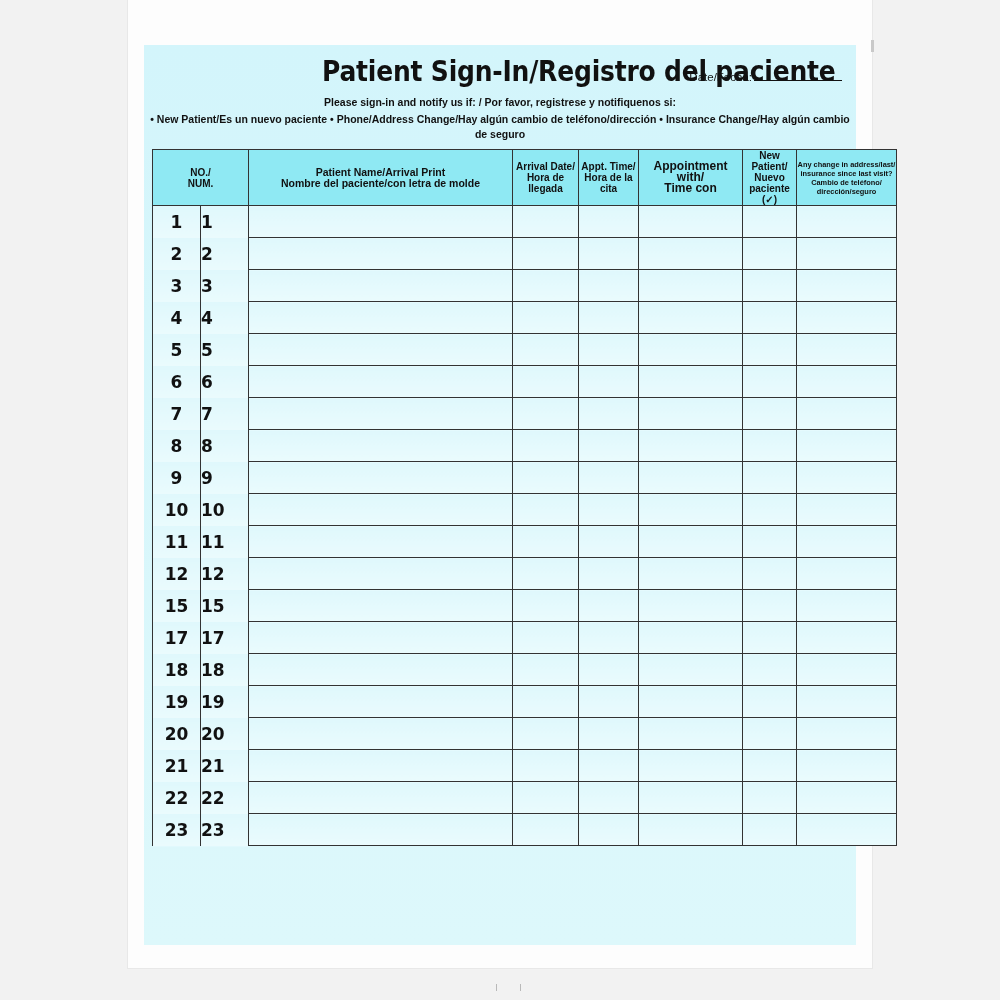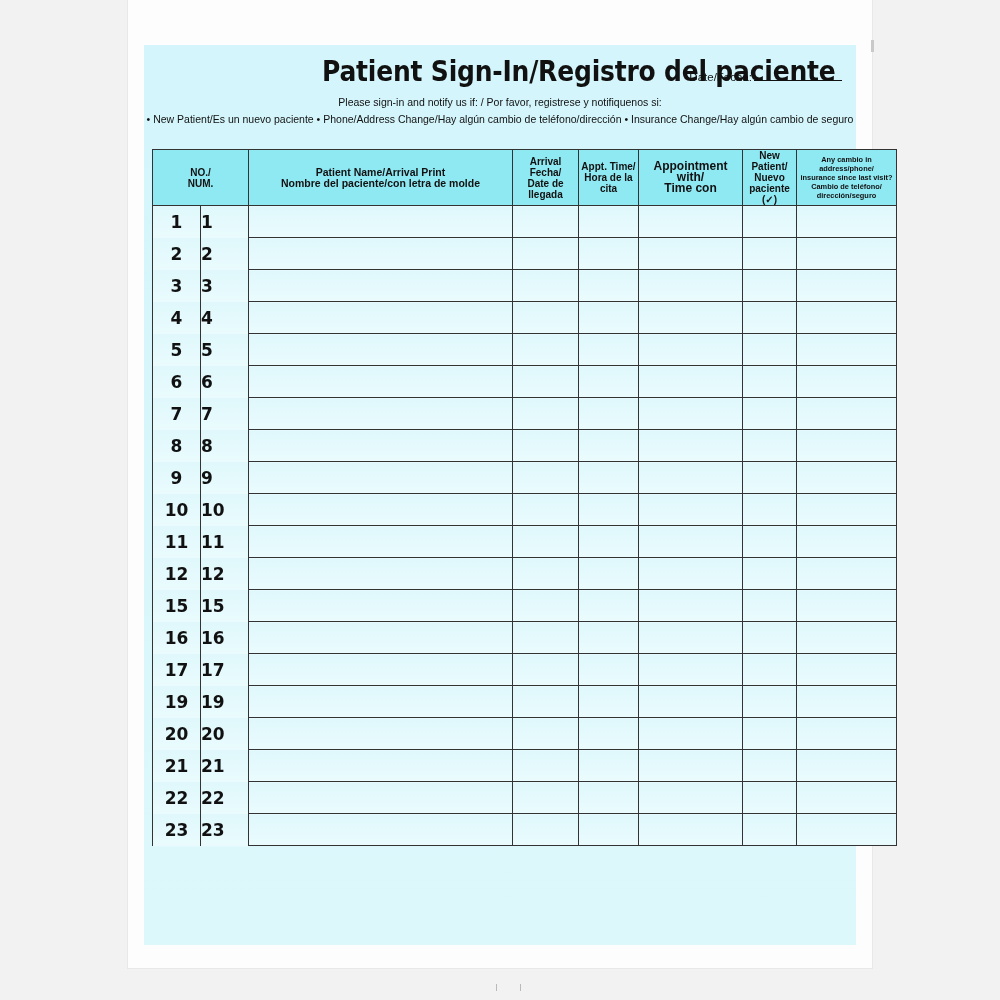--- a/index.html
+++ b/index.html
@@ -86,21 +86,21 @@
     width: 88px;
     border-bottom: 1.3px solid #111;
     height: 11px;
     vertical-align: baseline;
     margin-left: 2px;
   }
 
   .notice {
     text-align: center;
     font-size: 10.5px;
-    font-weight: normal;
+    font-weight: bold;
     color: #111;
     line-height: 15px;
     margin-top: 2px;
   }
 
   table.grid {
     position: absolute;
     left: 8px;
     top: 104px;
     width: 696px;
@@ -193,38 +193,38 @@
           <tr>
             <th colspan="2" class="h-num">
               <div>NO./</div>
               <div>NUM.</div>
             </th>
             <th class="h-name">
               <div>Patient Name/Arrival Print</div>
               <div>Nombre del paciente/con letra de molde</div>
             </th>
             <th class="h-arrival">
-              <div>Arrival Fecha/</div>
-              <div>Date de llegada</div>
+              <div>Arrival Date/</div>
+              <div>Hora de llegada</div>
             </th>
             <th class="h-appt">
               <div>Appt. Time/</div>
               <div>Hora de la cita</div>
             </th>
             <th class="h-with">
               <div>Appointment with/</div>
               <div>Time con</div>
             </th>
             <th class="h-new">
               <div>New Patient/</div>
               <div>Nuevo paciente</div>
               <div>(✓)</div>
             </th>
             <th class="h-change">
-              <div>Any cambio in address/phone/</div>
+              <div>Any change in address/last/</div>
               <div>insurance since last visit?</div>
               <div>Cambio de teléfono/</div>
               <div>dirección/seguro</div>
             </th>
           </tr>
         </thead>
         <tbody>
             <tr>
               <td class="numcell">1</td>
               <td class="numcell2">1</td>
@@ -349,32 +349,32 @@
               <td class="numcell">15</td>
               <td class="numcell2">15</td>
               <td></td>
               <td></td>
               <td></td>
               <td></td>
               <td></td>
               <td></td>
             </tr>
             <tr>
-              <td class="numcell">16</td>
-              <td class="numcell2">16</td>
-              <td></td>
-              <td></td>
-              <td></td>
-              <td></td>
-              <td></td>
-              <td></td>
-            </tr>
-            <tr>
               <td class="numcell">17</td>
               <td class="numcell2">17</td>
+              <td></td>
+              <td></td>
+              <td></td>
+              <td></td>
+              <td></td>
+              <td></td>
+            </tr>
+            <tr>
+              <td class="numcell">18</td>
+              <td class="numcell2">18</td>
               <td></td>
               <td></td>
               <td></td>
               <td></td>
               <td></td>
               <td></td>
             </tr>
             <tr>
               <td class="numcell">19</td>
               <td class="numcell2">19</td>

